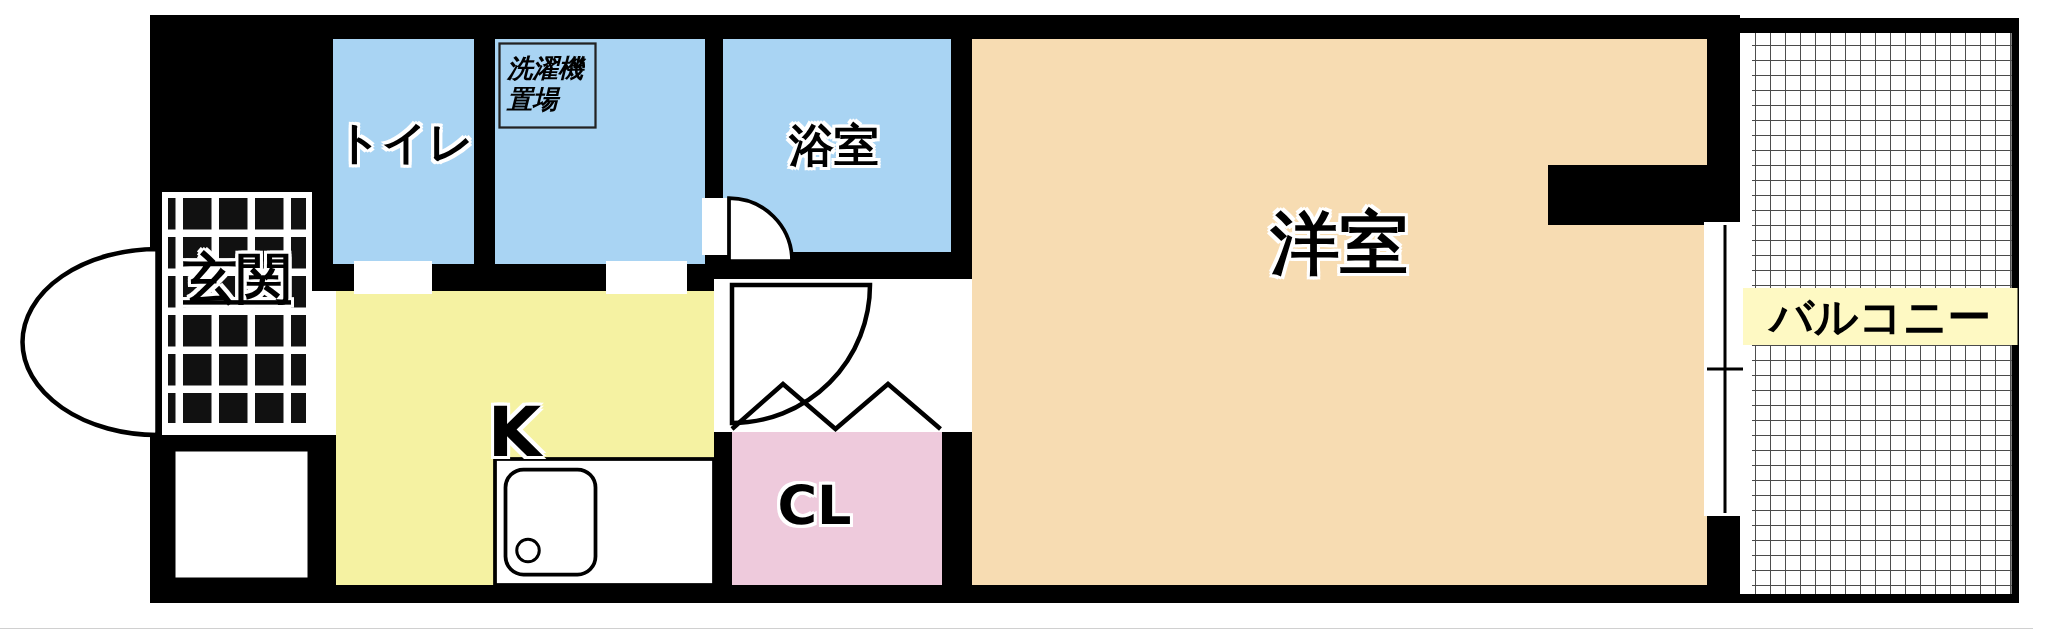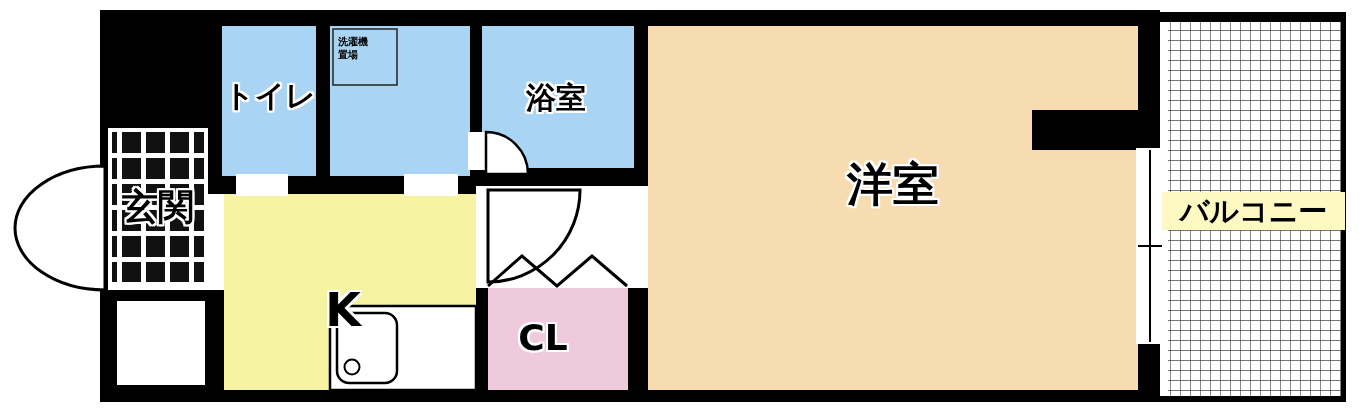--- a/index.html
+++ b/index.html
@@ -18,26 +18,26 @@
     color:#000;
     text-align:left;
     line-height:1.05;
     white-space:nowrap;
     text-shadow:
       -2px -2px 0 #fff, 2px -2px 0 #fff, -2px 2px 0 #fff, 2px 2px 0 #fff,
       0 -2px 0 #fff, 0 2px 0 #fff, -2px 0 0 #fff, 2px 0 0 #fff;
   }
   .lbl-30 { font-size:30px; }
   .lbl-36 { font-size:36px; }
-  .lbl-46 { font-size:46px;margin-top:22px; }
+  .lbl-46 { font-size:46px; }
   .small-note {
     position:absolute;
     left:338px; top:36px;
-    font-size:10px; font-weight:bold;
-    color:#000; line-height:1.25; text-align:left;
+    font-size:17px; font-weight:bold;
+    color:#000; line-height:1.25; text-align:left;font-style:italic;
   }
   .balcony-band {
     position:absolute;
     left:1162px; top:192px;
     width:183px; height:38px;
     background:#fef9c3;
     font-size:29px; font-weight:bold;
     color:#000; text-align:center; line-height:38px;
     white-space:nowrap;
   }
@@ -107,19 +107,19 @@
       <circle cx="352" cy="367" r="7.5" fill="#ffffff" stroke="#000" stroke-width="2"></circle>
     </g>
   </svg>
 
   <div class="label lbl-30" style="left:270px; top:96px;">トイレ</div>
   <div class="small-note">
     <span style="display:block">洗濯機</span>
     <span style="display:block">置場</span>
   </div>
   <div class="label lbl-30" style="left:556px; top:98px;">浴室</div>
-  <div class="label lbl-36" style="left:158px; top:207px;">玄関</div>
+  <div class="label lbl-36" style="left:158px; top:187px;text-decoration:underline;">玄関</div>
   <div class="label lbl-46" style="left:343px; top:288px;">K</div>
   <div class="label lbl-36" style="left:543px; top:338px;">CL</div>
   <div class="label lbl-46" style="left:893px; top:162px;">洋室</div>
   <div class="balcony-band">バルコニー</div>
 
 </div>
 
 </body></html>

